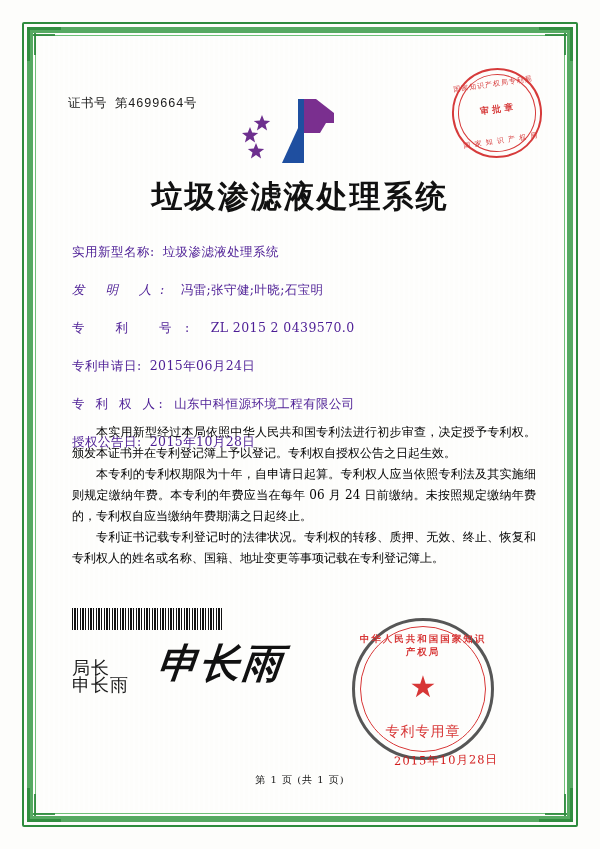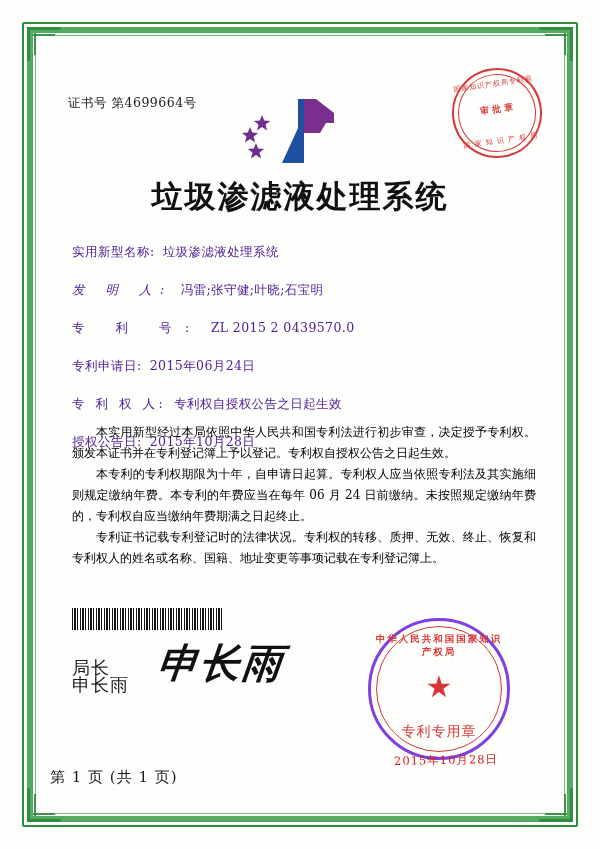--- a/index.html
+++ b/index.html
@@ -62,20 +62,21 @@
 
   
   .content{
     position:absolute;
     left:50px;top:48px;right:50px;bottom:44px;
   }
   .cert-no{
     position:absolute;left:18px;top:47px;
     font-size:12.5px;letter-spacing:.5px;
     color:#1b1b1b;
+    font-family:Liberation Mono, monospace;
   }
   
   .logo{
     position:absolute;left:50%;top:45px;transform:translateX(-50%);
     width:116px;height:76px;
   }
   .logo svg{display:block;}
   
   .seal-top{
     position:absolute;right:8px;top:20px;
@@ -157,23 +158,23 @@
     font-size:40px;
     font-family:"DejaVu Serif",serif;
     font-weight:bold;
     font-style:italic;
     color:#111;
     letter-spacing:2px;
     transform:skewX(-6deg);
   }
   
   .seal-main{
-    position:absolute;right:40px;top:570px;
+    position:absolute;right:56px;top:570px;
     width:136px;height:136px;
-    border:3px solid #6d28d9;
+    border:3px solid #404040;
     border-radius:50%;
     color:#d21b1b;
     opacity:.88;
   }
   .seal-main .ring2{position:absolute;inset:5px;border:1px solid #d21b1b;border-radius:50%;}
   .seal-main .arc-top{
     position:absolute;left:0;right:0;top:12px;text-align:center;
     font-size:9.5px;letter-spacing:2px;font-weight:bold;
   }
   .seal-main .star{
@@ -185,21 +186,21 @@
     font-size:14px;letter-spacing:1px;
   }
   .seal-date{
     position:absolute;right:52px;top:705px;
     font-size:11.5px;color:#d21b1b;letter-spacing:1px;
     transform:rotate(-1deg);
   }
   
   .footer{
     position:absolute;left:0;right:0;bottom:18px;
-    font-size:15px;color:#1b1b1b;letter-spacing:1px;
+    text-align:center;font-size:10px;color:#1b1b1b;letter-spacing:1px;
   }
 </style>
 </head>
 <body>
 
 <div class="page">
 
   <div class="border-outer"></div>
   <div class="border-inner"></div>
   <div class="border-inner2"></div>
@@ -268,21 +269,21 @@
       <div class="field">
         <span class="f-label sp2">专 利 号:</span>
         <span class="f-value">ZL 2015 2 0439570.0</span>
       </div>
       <div class="field">
         <span class="f-label">专利申请日:</span>
         <span class="f-value">2015年06月24日</span>
       </div>
       <div class="field">
         <span class="f-label sp3">专 利 权 人:</span>
-        <span class="f-value">专利权自授权公告之日起生效</span>
+        <span class="f-value">山东中科恒源环境工程有限公司</span>
       </div>
       <div class="field">
         <span class="f-label">授权公告日:</span>
         <span class="f-value">2015年10月28日</span>
       </div>
     </div>
 
     <div class="body-text">
       <p>本实用新型经过本局依照中华人民共和国专利法进行初步审查，决定授予专利权。颁发本证书并在专利登记簿上予以登记。专利权自授权公告之日起生效。</p>
       <p>本专利的专利权期限为十年，自申请日起算。专利权人应当依照专利法及其实施细则规定缴纳年费。本专利的年费应当在每年 06 月 24 日前缴纳。未按照规定缴纳年费的，专利权自应当缴纳年费期满之日起终止。</p>

